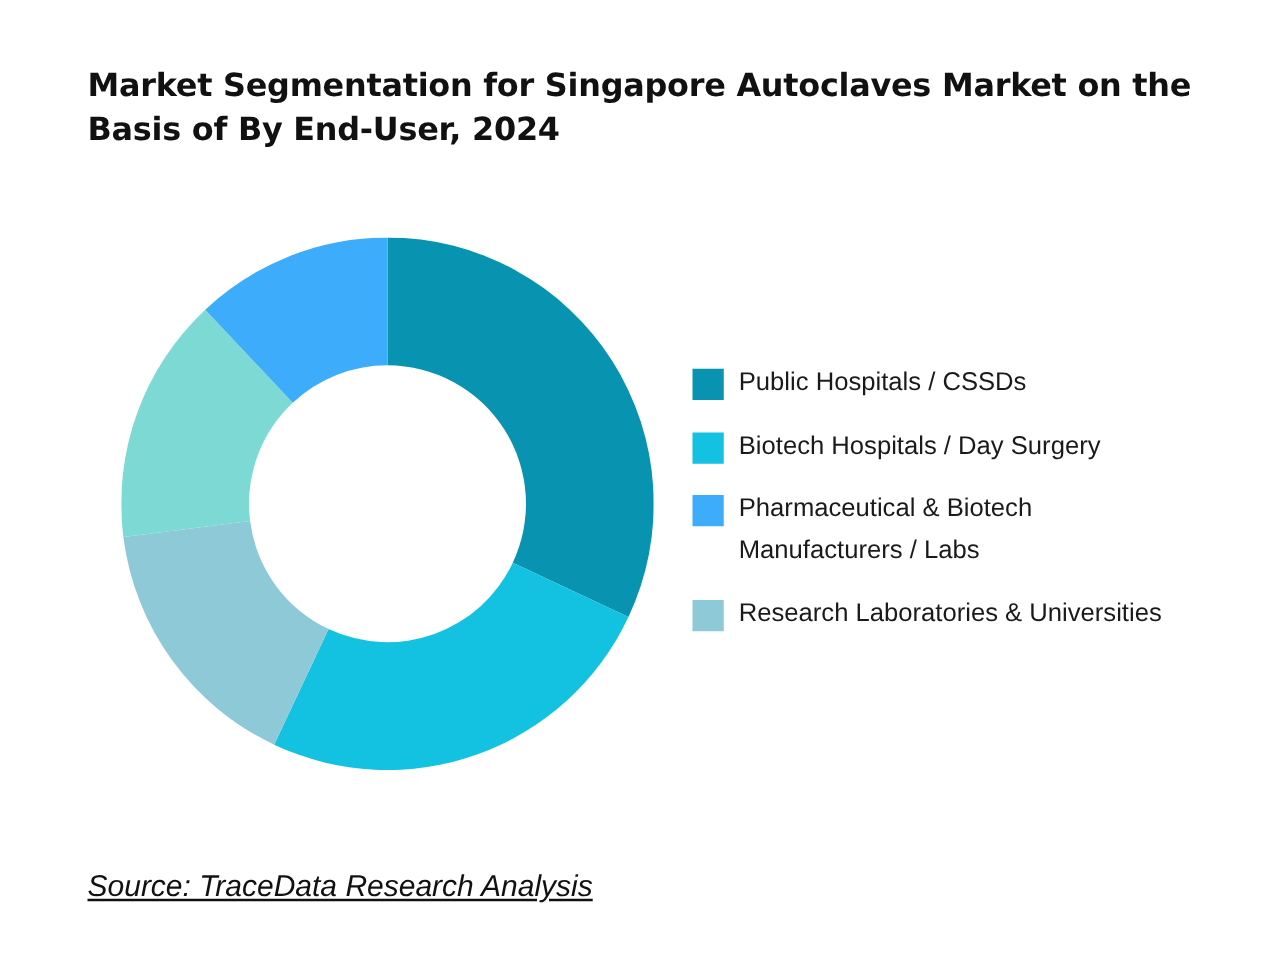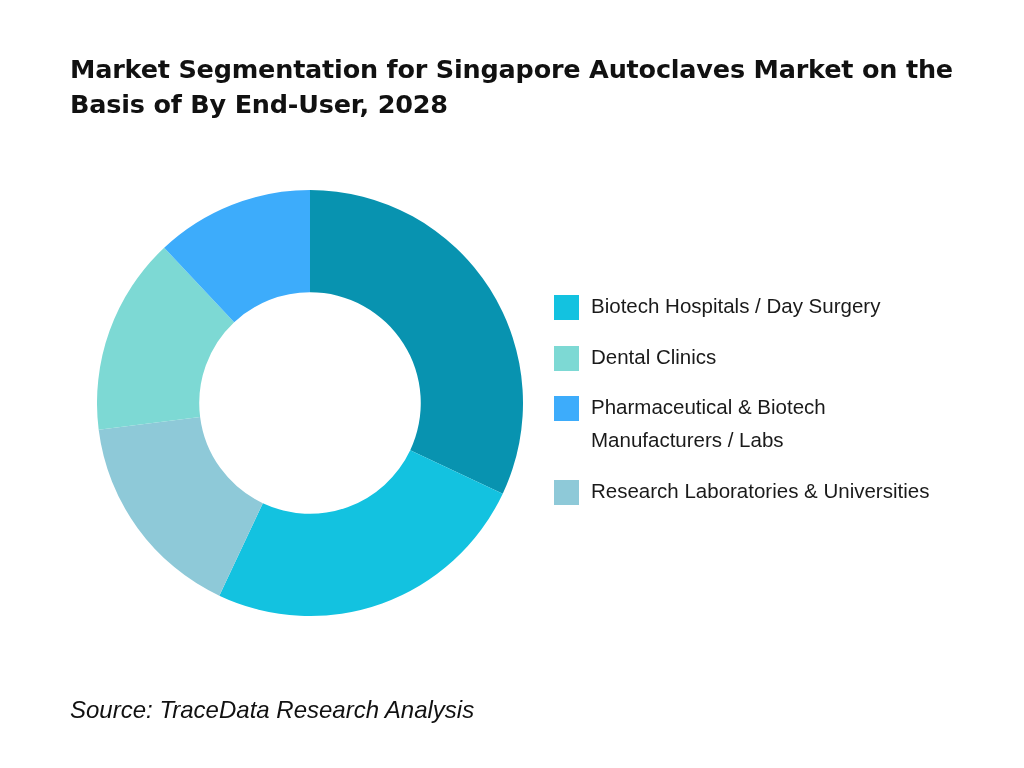--- a/index.html
+++ b/index.html
@@ -80,29 +80,30 @@
 
   
   #source-note {
     position: absolute;
     left: 70px;
     top: 696px;
     font-family: "Liberation Sans", sans-serif;
     font-style: italic;
     font-size: 24px;
     color: #111111;
+    text-decoration: underline;
   }
 </style>
 </head>
 <body>
 
 <div id="chart-figure">
 
   <div id="chart-title">Market Segmentation for Singapore Autoclaves Market on the
-Basis of By End-User, 2028</div>
+Basis of By End-User, 2024</div>
 
   <div id="donut-wrap">
     <svg id="donut-svg" viewBox="0 0 426 426">
       <g id="donut-slices">
           <path d="M 213 0 A 213 213 0 0 1 405.7281621752621 303.6909891033605 L 313.2186443311363 260.15931433374743 A 110.76 110.76 0 0 0 213 102.24 Z" fill="#0893b0">
             <title>Public Hospitals / CSSDs: 32%</title>
           </path>
           <path d="M 405.7281621752621 303.6909891033605 A 213 213 0 0 1 122.30901089663959 405.7281621752622 L 165.8406856662526 313.2186443311364 A 110.76 110.76 0 0 0 313.2186443311363 260.15931433374743 Z" fill="#13c2e0">
             <title>Private Hospitals / Day Surgery: 25%</title>
           </path>
@@ -114,26 +115,26 @@
           </path>
           <path d="M 67.19146643718926 57.729682359239376 A 213 213 0 0 1 212.99999999999997 0 L 212.99999999999997 102.24 A 110.76 110.76 0 0 0 137.1795625473384 132.25943482680447 Z" fill="#3dacfb">
             <title>Pharmaceutical &amp; Biotech Manufacturers / Labs: 12%</title>
           </path>
         </g>
     </svg>
   </div>
 
   <div id="chart-legend">
       <div class="legend-item">
+        <span class="legend-swatch" style="background: rgb(8, 147, 176);"></span>
+        <span class="legend-label">Public Hospitals / CSSDs</span>
+      </div>
+      <div class="legend-item">
         <span class="legend-swatch" style="background: rgb(19, 194, 224);"></span>
         <span class="legend-label">Biotech Hospitals / Day Surgery</span>
-      </div>
-      <div class="legend-item">
-        <span class="legend-swatch" style="background: rgb(125, 217, 212);"></span>
-        <span class="legend-label">Dental Clinics</span>
       </div>
       <div class="legend-item">
         <span class="legend-swatch" style="background: rgb(61, 172, 251);"></span>
         <span class="legend-label">Pharmaceutical &amp; Biotech
 Manufacturers / Labs</span>
       </div>
       <div class="legend-item">
         <span class="legend-swatch" style="background: rgb(142, 201, 216);"></span>
         <span class="legend-label">Research Laboratories &amp; Universities</span>
       </div>

